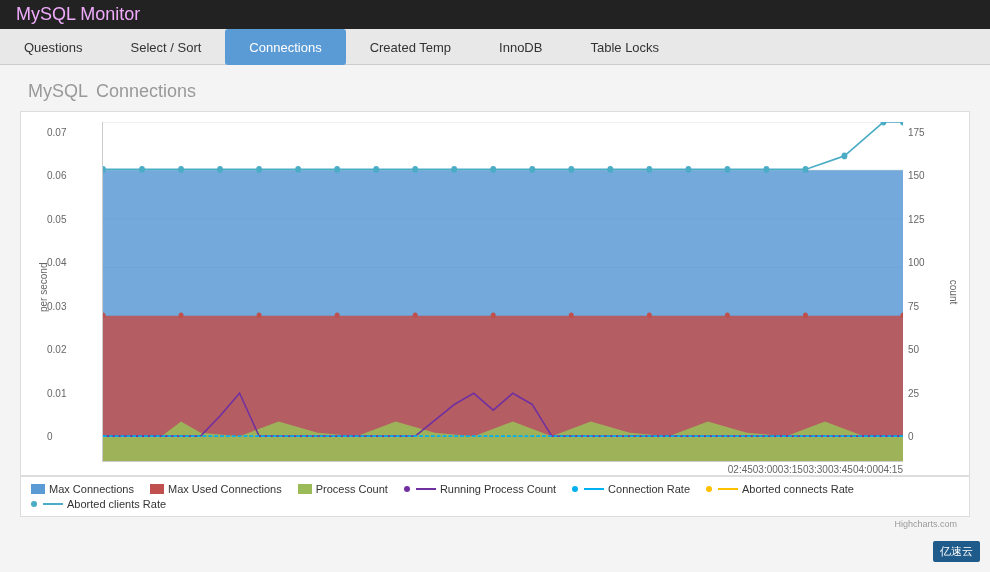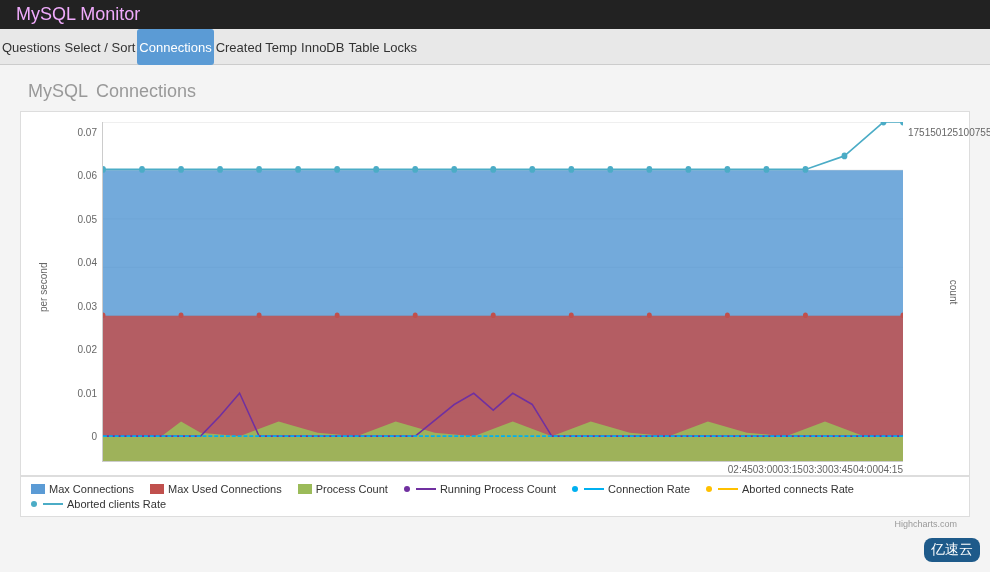--- a/index.html
+++ b/index.html
@@ -16,21 +16,21 @@
 
     
     #nav {
       background: #e8e8e8;
       border-bottom: 1px solid #ccc;
       display: flex;
       align-items: stretch;
       height: 36px;
     }
     .nav-item {
-      padding: 8px 2px;
+      padding: 8px 24px;
       font-size: 13px;
       cursor: pointer;
       color: #333;
       border: none;
       background: transparent;
       height: 36px;
       display: flex;
       align-items: center;
     }
     .nav-item.active {
@@ -66,21 +66,20 @@
       display: flex;
       position: relative;
       height: 340px;
     }
 
     .y-axis-left {
       width: 55px;
       display: flex;
       flex-direction: column;
       justify-content: space-between;
-      align-items: flex-end;
       padding-right: 5px;
       padding-bottom: 20px;
       padding-top: 5px;
       font-size: 10px;
       color: #666;
     }
     .y-axis-left-label {
       position: absolute;
       left: 0;
       top: 50%;
@@ -94,21 +93,21 @@
     .chart-area {
       flex: 1;
       position: relative;
       border-left: 1px solid #ccc;
       border-bottom: 1px solid #ccc;
     }
 
     .y-axis-right {
       width: 40px;
       display: flex;
-      flex-direction: row;
+      flex-direction: column;
       justify-content: space-between;
       align-items: flex-start;
       padding-left: 5px;
       padding-bottom: 20px;
       padding-top: 5px;
       font-size: 10px;
       color: #666;
     }
 
     
@@ -160,23 +159,23 @@
       margin-top: 2px;
     }
 
     
     #watermark {
       position: absolute;
       bottom: 10px;
       right: 10px;
       background: #1e5a8a;
       color: #fff;
-      font-size: 14px;
+      font-size: 11px;
       padding: 3px 7px;
-      border-radius: 8px;
+      border-radius: 2px;
     }
 
     .grid-line {
       stroke: #e0e0e0;
       stroke-width: 1;
     }
   </style>
 </head>
 <body>
 

